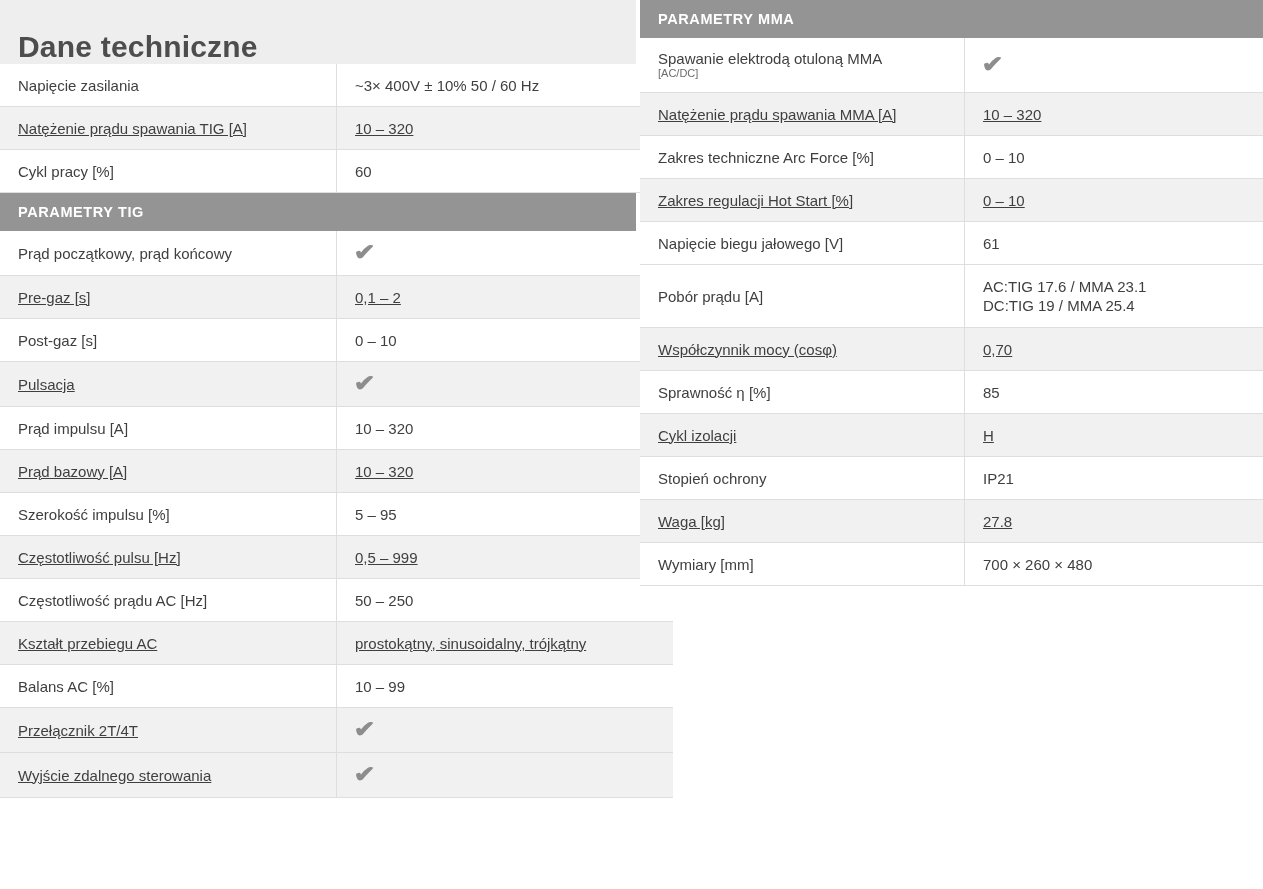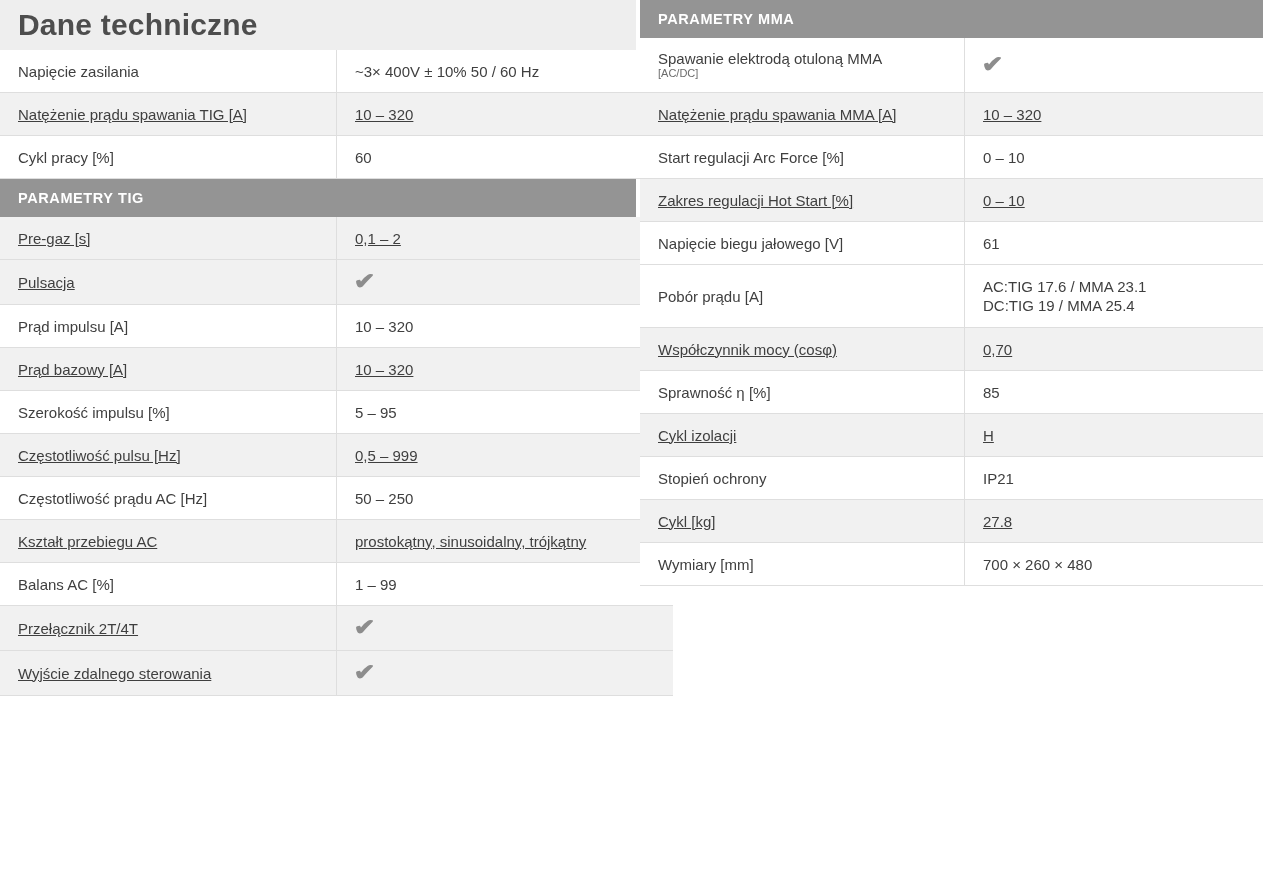--- a/index.html
+++ b/index.html
@@ -26,24 +26,24 @@
   .col-left {
     left: 0;
     width: 636px;
   }
   .col-right {
     left: 640px;
     width: 623px;
   }
   
   .main-title {
-    height: 50px;
+    height: 64px;
     background: #eeeeee;
     display: flex;
-    align-items: center;
+    align-items: flex-end;
     padding-left: 18px;
     box-sizing: border-box;
   }
   .main-title span {
     font-size: 30px;
     font-weight: bold;
     color: #4d4d4d;
     letter-spacing: 0.2px;
   }
   
@@ -133,24 +133,32 @@
           </tr>
         </tbody>
     </table>
 
     <div class="section-bar">
       <span>PARAMETRY TIG</span>
     </div>
 
     <table class="spec">
       <tbody id="left-tig-rows">
+          <tr class="odd">
+            <td class="label">Prąd początkowy, prąd końcowy</td>
+            <td class="value"><span class="check">✔</span></td>
+          </tr>
           <tr class="even">
             <td class="label">Pre-gaz [s]</td>
             <td class="value">0,1 – 2</td>
           </tr>
+          <tr class="odd">
+            <td class="label">Post-gaz [s]</td>
+            <td class="value">0 – 10</td>
+          </tr>
           <tr class="even">
             <td class="label">Pulsacja</td>
             <td class="value"><span class="check">✔</span></td>
           </tr>
           <tr class="odd">
             <td class="label">Prąd impulsu [A]</td>
             <td class="value">10 – 320</td>
           </tr>
           <tr class="even">
             <td class="label">Prąd bazowy [A]</td>
@@ -167,21 +175,21 @@
           <tr class="odd">
             <td class="label">Częstotliwość prądu AC [Hz]</td>
             <td class="value">50 – 250</td>
           </tr>
           <tr class="even">
             <td class="label">Kształt przebiegu AC</td>
             <td class="value">prostokątny, sinusoidalny, trójkątny</td>
           </tr>
           <tr class="odd">
             <td class="label">Balans AC [%]</td>
-            <td class="value">1 – 99</td>
+            <td class="value">10 – 99</td>
           </tr>
           <tr class="even">
             <td class="label">Przełącznik 2T/4T</td>
             <td class="value"><span class="check">✔</span></td>
           </tr>
           <tr class="even">
             <td class="label">Wyjście zdalnego sterowania</td>
             <td class="value"><span class="check">✔</span></td>
           </tr>
         </tbody>
@@ -198,21 +206,21 @@
       <tbody id="right-mma-rows">
           <tr class="odd">
             <td class="label">Spawanie elektrodą otuloną MMA<span class="sub">[AC/DC]</span></td>
             <td class="value"><span class="check">✔</span></td>
           </tr>
           <tr class="even">
             <td class="label">Natężenie prądu spawania MMA [A]</td>
             <td class="value">10 – 320</td>
           </tr>
           <tr class="odd">
-            <td class="label">Start regulacji Arc Force [%]</td>
+            <td class="label">Zakres techniczne Arc Force [%]</td>
             <td class="value">0 – 10</td>
           </tr>
           <tr class="even">
             <td class="label">Zakres regulacji Hot Start [%]</td>
             <td class="value">0 – 10</td>
           </tr>
           <tr class="odd">
             <td class="label">Napięcie biegu jałowego [V]</td>
             <td class="value">61</td>
           </tr>
@@ -236,21 +244,21 @@
           </tr>
           <tr class="even">
             <td class="label">Cykl izolacji</td>
             <td class="value">H</td>
           </tr>
           <tr class="odd">
             <td class="label">Stopień ochrony</td>
             <td class="value">IP21</td>
           </tr>
           <tr class="even">
-            <td class="label">Cykl [kg]</td>
+            <td class="label">Waga [kg]</td>
             <td class="value">27.8</td>
           </tr>
           <tr class="odd">
             <td class="label">Wymiary [mm]</td>
             <td class="value">700 × 260 × 480</td>
           </tr>
         </tbody>
     </table>
   </div>
 

